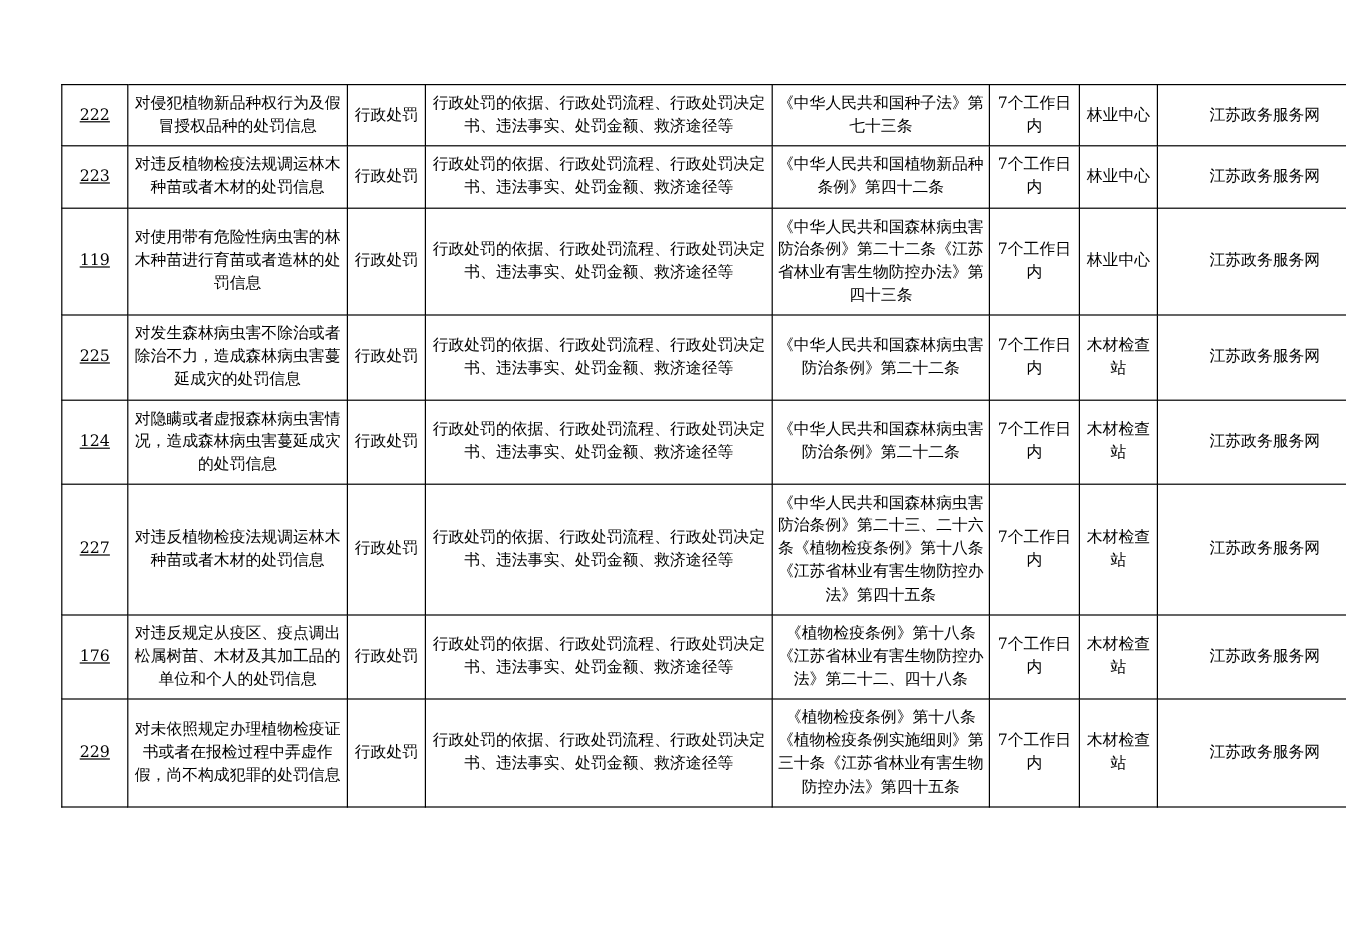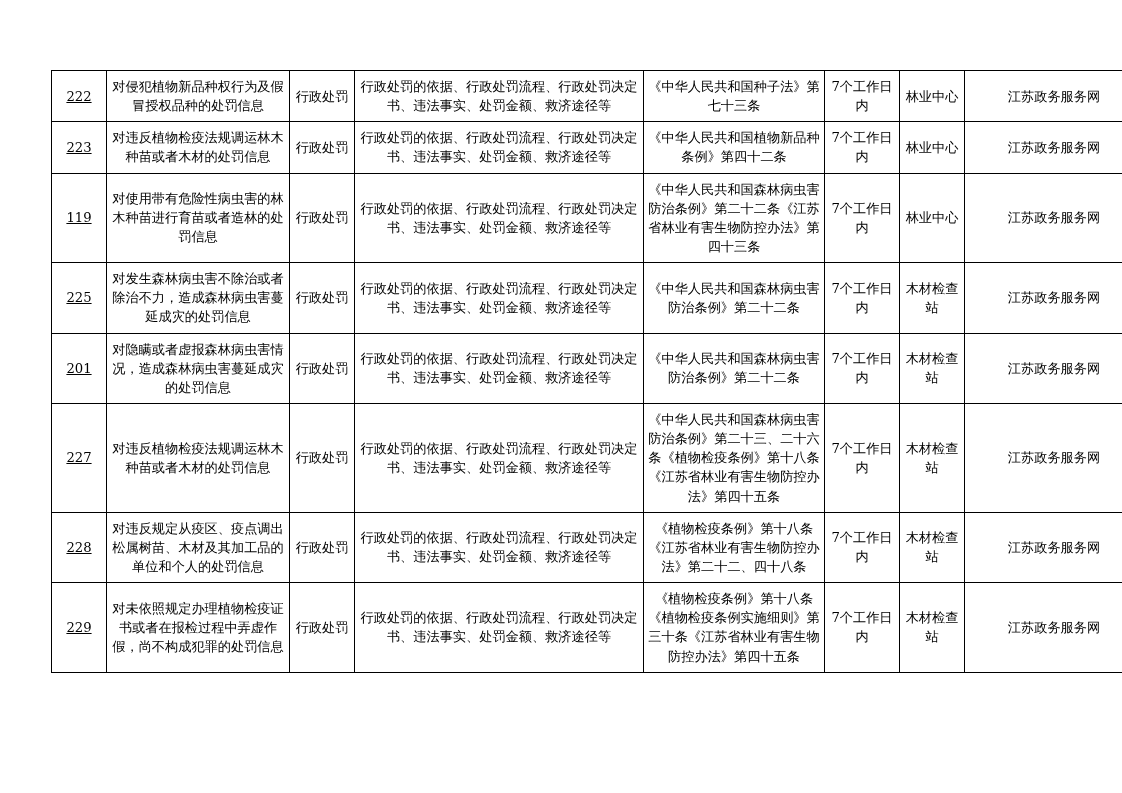--- a/index.html
+++ b/index.html
@@ -103,21 +103,21 @@
           <td class="col-name">对发生森林病虫害不除治或者除治不力，造成森林病虫害蔓延成灾的处罚信息</td>
           <td class="col-type">行政处罚</td>
           <td class="col-content">行政处罚的依据、行政处罚流程、行政处罚决定书、违法事实、处罚金额、救济途径等</td>
           <td class="col-basis">《中华人民共和国森林病虫害防治条例》第二十二条</td>
           <td class="col-days">7个工作日内</td>
           <td class="col-dept">木材检查站</td>
           <td class="col-channel">江苏政务服务网</td>
         </tr>
 
         <tr>
-          <td class="col-no">201</td>
+          <td class="col-no">124</td>
           <td class="col-name">对隐瞒或者虚报森林病虫害情况，造成森林病虫害蔓延成灾的处罚信息</td>
           <td class="col-type">行政处罚</td>
           <td class="col-content">行政处罚的依据、行政处罚流程、行政处罚决定书、违法事实、处罚金额、救济途径等</td>
           <td class="col-basis">《中华人民共和国森林病虫害防治条例》第二十二条</td>
           <td class="col-days">7个工作日内</td>
           <td class="col-dept">木材检查站</td>
           <td class="col-channel">江苏政务服务网</td>
         </tr>
 
         <tr>
@@ -125,21 +125,21 @@
           <td class="col-name">对违反植物检疫法规调运林木种苗或者木材的处罚信息</td>
           <td class="col-type">行政处罚</td>
           <td class="col-content">行政处罚的依据、行政处罚流程、行政处罚决定书、违法事实、处罚金额、救济途径等</td>
           <td class="col-basis">《中华人民共和国森林病虫害防治条例》第二十三、二十六条《植物检疫条例》第十八条《江苏省林业有害生物防控办法》第四十五条</td>
           <td class="col-days">7个工作日内</td>
           <td class="col-dept">木材检查站</td>
           <td class="col-channel">江苏政务服务网</td>
         </tr>
 
         <tr>
-          <td class="col-no">228</td>
+          <td class="col-no">176</td>
           <td class="col-name">对违反规定从疫区、疫点调出松属树苗、木材及其加工品的单位和个人的处罚信息</td>
           <td class="col-type">行政处罚</td>
           <td class="col-content">行政处罚的依据、行政处罚流程、行政处罚决定书、违法事实、处罚金额、救济途径等</td>
           <td class="col-basis">《植物检疫条例》第十八条《江苏省林业有害生物防控办法》第二十二、四十八条</td>
           <td class="col-days">7个工作日内</td>
           <td class="col-dept">木材检查站</td>
           <td class="col-channel">江苏政务服务网</td>
         </tr>
 
         <tr>

